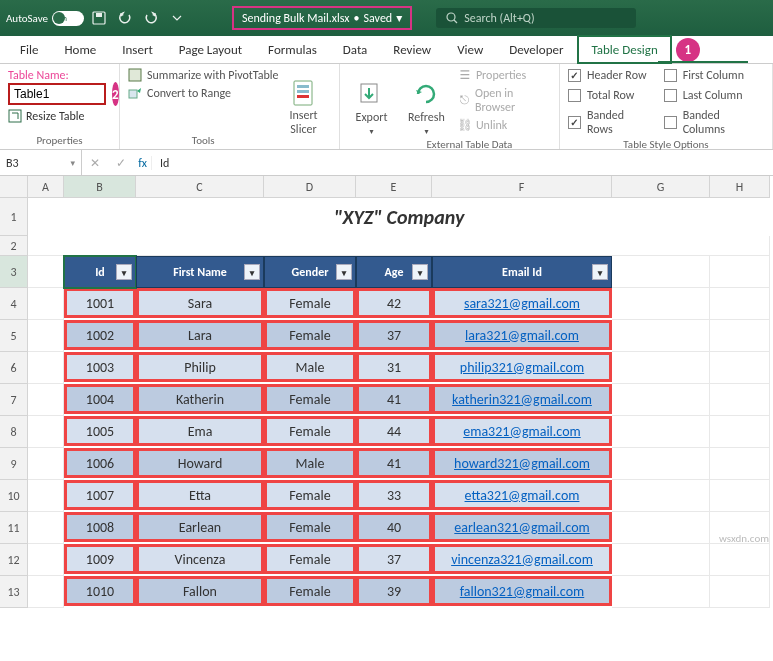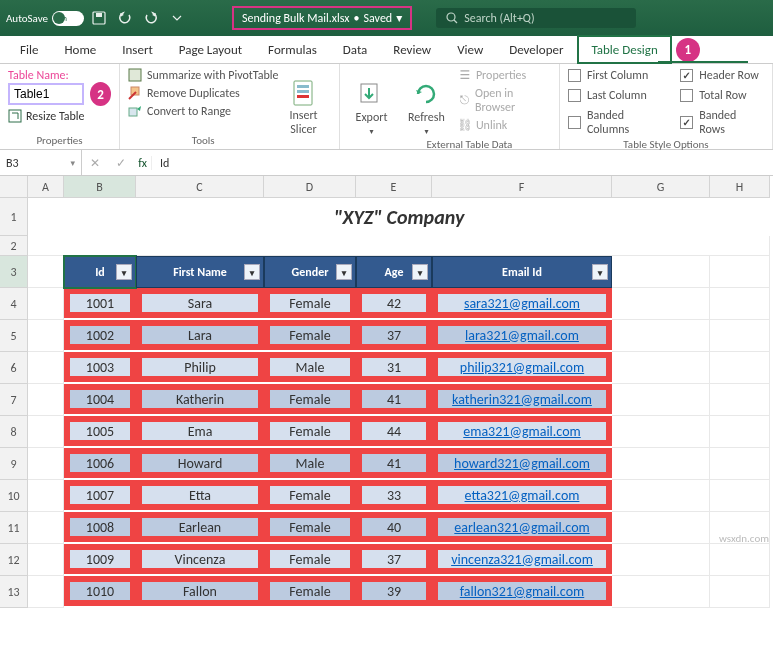--- a/index.html
+++ b/index.html
@@ -15,50 +15,50 @@
 .ribbon-tabs { display: flex; align-items: center; height: 28px; border-bottom: 1px solid #ccc; padding: 0 8px; gap: 2px; background: #fff; position: relative; }
 .ribbon-tab { padding: 5px 12px; font-size: 13px; cursor: pointer; }
 .ribbon-tab.design { border: 2px solid #217346; color: #217346; }
 .ribbon-tab.design::after { content: ""; position: absolute; height: 2px; background: #217346; bottom: 0; width: 90px; }
 .badge { width: 24px; height: 24px; border-radius: 50%; background: #d63384; color: #fff; display: flex; align-items: center; justify-content: center; font-weight: bold; margin-left: 2px; font-size: 13px;}
 .ribbon-body { display: flex; background: #fff; border-bottom: 1px solid #ccc; height: 86px; }
 .ribbon-group { border-right: 1px solid #e0e0e0; padding: 4px 8px 2px 8px; display: flex; flex-direction: column; font-size: 12px; }
 .group-label { text-align: center; font-size: 11px; color: #666; margin-top: auto; padding-top: 2px; }
 .tn-label { font-size: 12px; color: #ec4899; }
 .tn-input-row { display: flex; align-items: center; gap: 4px; }
-.tn-input { border: 2px solid #c4b5fd; padding: 2px 4px; width: 76px; font-size: 12px; background: #fff; }
+.tn-input { border: 2px solid #b91c1c; padding: 2px 4px; width: 98px; font-size: 12px; background: #fff; }
 .resize-row { display: flex; align-items: center; gap: 4px; margin-top: 3px; font-size: 12px; }
 .mini-icon { width: 14px; height: 14px; display: inline-flex; align-items: center; justify-content: center; }
 .tools-col { display: flex; flex-direction: column; gap: 4px; }
 .tool-item { display: flex; align-items: center; gap: 5px; font-size: 12px; color: #555; }
 .big-btn { display: flex; flex-direction: column; align-items: center; justify-content: center; width: 50px; font-size: 12px; color: #555; gap: 2px; }
 .big-btn-label { text-align: center; line-height: 1.1; }
 .ext-col { display: flex; flex-direction: column; gap: 4px; font-size: 12px; color: #aaa; }
 .ext-item { display: flex; align-items: center; gap: 4px; }
 .style-opts { display: flex; gap: 12px; font-size: 12px; color: #555; }
 .style-col { display: flex; flex-direction: column; gap: 6px; }
 .chk-row { display: flex; align-items: center; gap: 6px; }
 .chk { width: 13px; height: 13px; border: 1px solid #888; display: flex; align-items: center; justify-content: center; font-size: 10px; background: #fff; }
 .chk.checked::after { content: "✓"; color: #444; font-weight: bold; font-size: 10px; }
 .fbar { display: flex; align-items: center; height: 26px; border-bottom: 1px solid #ccc; background: #fff; font-size: 12px; }
 .namebox { width: 82px; border-right: 1px solid #ccc; padding: 0 6px; display: flex; align-items: center; justify-content: space-between; height: 100%; }
 .fx-btn { padding: 0 8px; color: #aaa; }
-.fx-label { color: #14532d; padding: 0 4px; }
+.fx-label { color: #0369a1; padding: 0 4px; }
 .fcontent { padding: 0 8px; border-left: 1px solid #eee; flex: 1; }
 .grid { display: grid; grid-template-columns: 28px 36px 72px 128px 92px 76px 180px 98px 60px; }
 .col-head, .row-head { background: #f2f2f2; border: 1px solid #d4d4d4; display: flex; align-items: center; justify-content: center; height: 22px; font-size: 12px; color: #555; border-top: none; border-left: none;}
 .col-head.sel { background: #d8e6dd; }
 .row-head { height: 32px; width: 28px; }
 .row-head.sel { background: #d8e6dd; }
 .cell { border-right: 1px solid #e8e8e8; border-bottom: 1px solid #e8e8e8; height: 32px; display: flex; align-items: center; padding: 0 4px; }
 .company-title { font-size: 20px; font-weight: bold; font-style: italic; grid-column: 2 / 10; display: flex; align-items: center; justify-content: center; height: 38px; border:none; }
 .tbl-head { background: #335a8f; color: #fff; font-weight: bold; display: flex; align-items: center; justify-content: center; border: 1px solid #1a3a5c; position: relative; height: 32px; }
 .tbl-head .drop { position: absolute; right: 3px; width: 16px; height: 16px; background: #eef3f9; display: flex; align-items: center; justify-content: center; color: #333; font-size: 9px; border: 1px solid #aab; }
 .tbl-head.id-sel { outline: 2px solid #217346; outline-offset: -1px; }
-.tbl-cell { border: 6px solid #ef4444; display: flex; align-items: center; justify-content: center; height: 30px; font-family: Calibri, Arial; font-size: 14px; }
+.tbl-cell { border: 3px solid #ef4444; display: flex; align-items: center; justify-content: center; height: 30px; font-family: Calibri, Arial; font-size: 14px; }
 .odd { background: #d6e0ee; }
 .even { background: #bccbe0; }
 .email { color: #0561c1; text-decoration: underline; }
 svg { display: block; }
 .watermark { position: fixed; right: 4px; bottom: 116px; font-size: 11px; color: #bbb; writing-mode: horizontal-tb; margin-top: 24px; }
 </style>
 </head>
 <body>
 
 <div class="titlebar">
@@ -146,29 +146,20 @@
 
   <div class="ribbon-group" style="flex-direction:row;width:220px">
     <div class="tools-col">
       <div class="tool-item">
           <span class="mini-icon">
             <svg width="14" height="14">
               <rect x="1" y="1" width="12" height="12" fill="#e0e8d8" stroke="#5a7a4a"></rect>
             </svg>
           </span>
           <span>Summarize with PivotTable</span>
-        </div>
-      <div class="tool-item">
-          <span class="mini-icon">
-            <svg width="14" height="14">
-              <rect x="3" y="1" width="8" height="8" fill="#f4c38a" stroke="#c86"></rect>
-              <line x1="1" y1="13" x2="8" y2="6" stroke="#c33" stroke-width="2"></line>
-            </svg>
-          </span>
-          <span>Remove Duplicates</span>
         </div>
       <div class="tool-item">
           <span class="mini-icon">
             <svg width="14" height="14">
               <rect x="1" y="4" width="8" height="8" fill="#d8e6ee" stroke="#6a8"></rect>
               <path d="M9 5 L13 2 L12 7" fill="#3a7"></path>
             </svg>
           </span>
           <span>Convert to Range</span>
         </div>
@@ -217,44 +208,44 @@
           <span>Unlink</span>
         </div>
       <div class="group-label" style="margin-left:-70px">External Table Data</div>
     </div>
   </div>
 
   <div class="ribbon-group" style="flex:1">
     <div class="style-opts">
       <div class="style-col">
         <div class="chk-row">
+            <div class="chk checked"></div>
+            <span>Header Row</span>
+          </div>
+        <div class="chk-row">
+            <div class="chk"></div>
+            <span>Total Row</span>
+          </div>
+        <div class="chk-row">
+            <div class="chk checked"></div>
+            <span>Banded Rows</span>
+          </div>
+      </div>
+      <div class="style-col">
+        <div class="chk-row">
             <div class="chk"></div>
             <span>First Column</span>
           </div>
         <div class="chk-row">
             <div class="chk"></div>
             <span>Last Column</span>
           </div>
         <div class="chk-row">
             <div class="chk"></div>
             <span>Banded Columns</span>
-          </div>
-      </div>
-      <div class="style-col">
-        <div class="chk-row">
-            <div class="chk checked"></div>
-            <span>Header Row</span>
-          </div>
-        <div class="chk-row">
-            <div class="chk"></div>
-            <span>Total Row</span>
-          </div>
-        <div class="chk-row">
-            <div class="chk checked"></div>
-            <span>Banded Rows</span>
           </div>
       </div>
     </div>
     <div class="group-label">Table Style Options</div>
   </div>
 </div>
 
 <div class="fbar">
   <div class="namebox">
     <span>B3</span>

